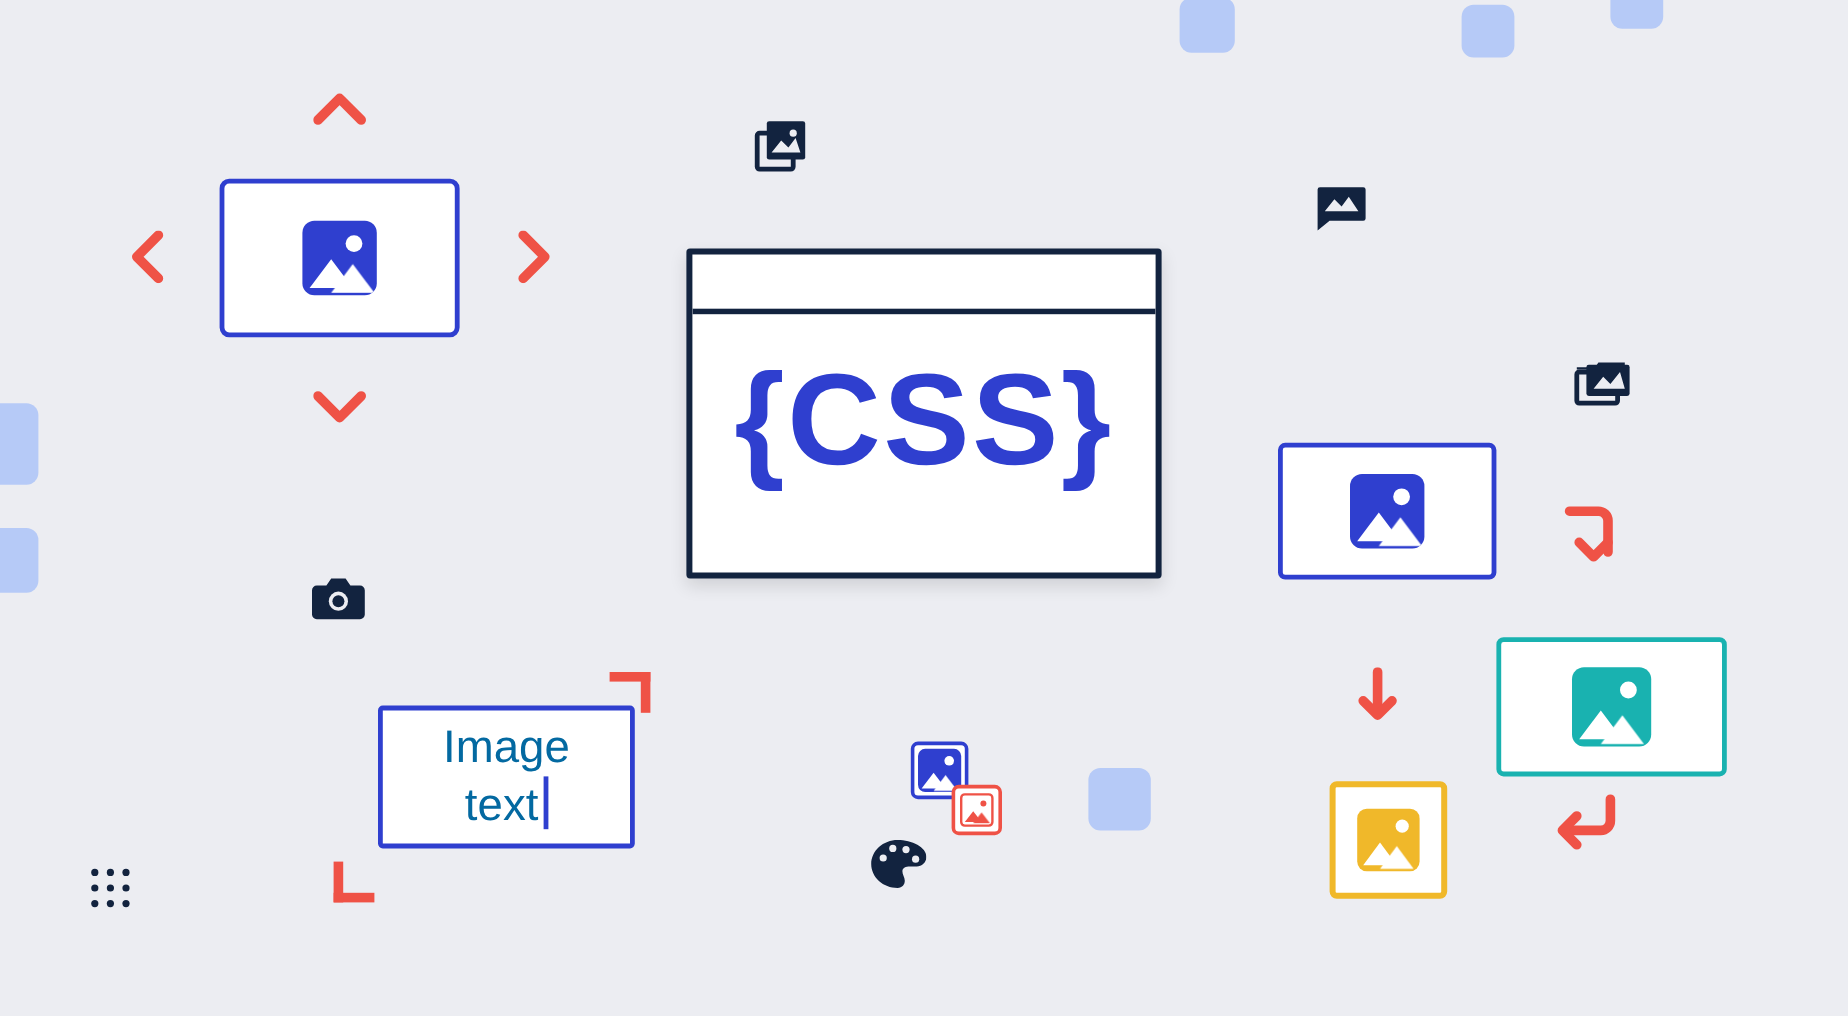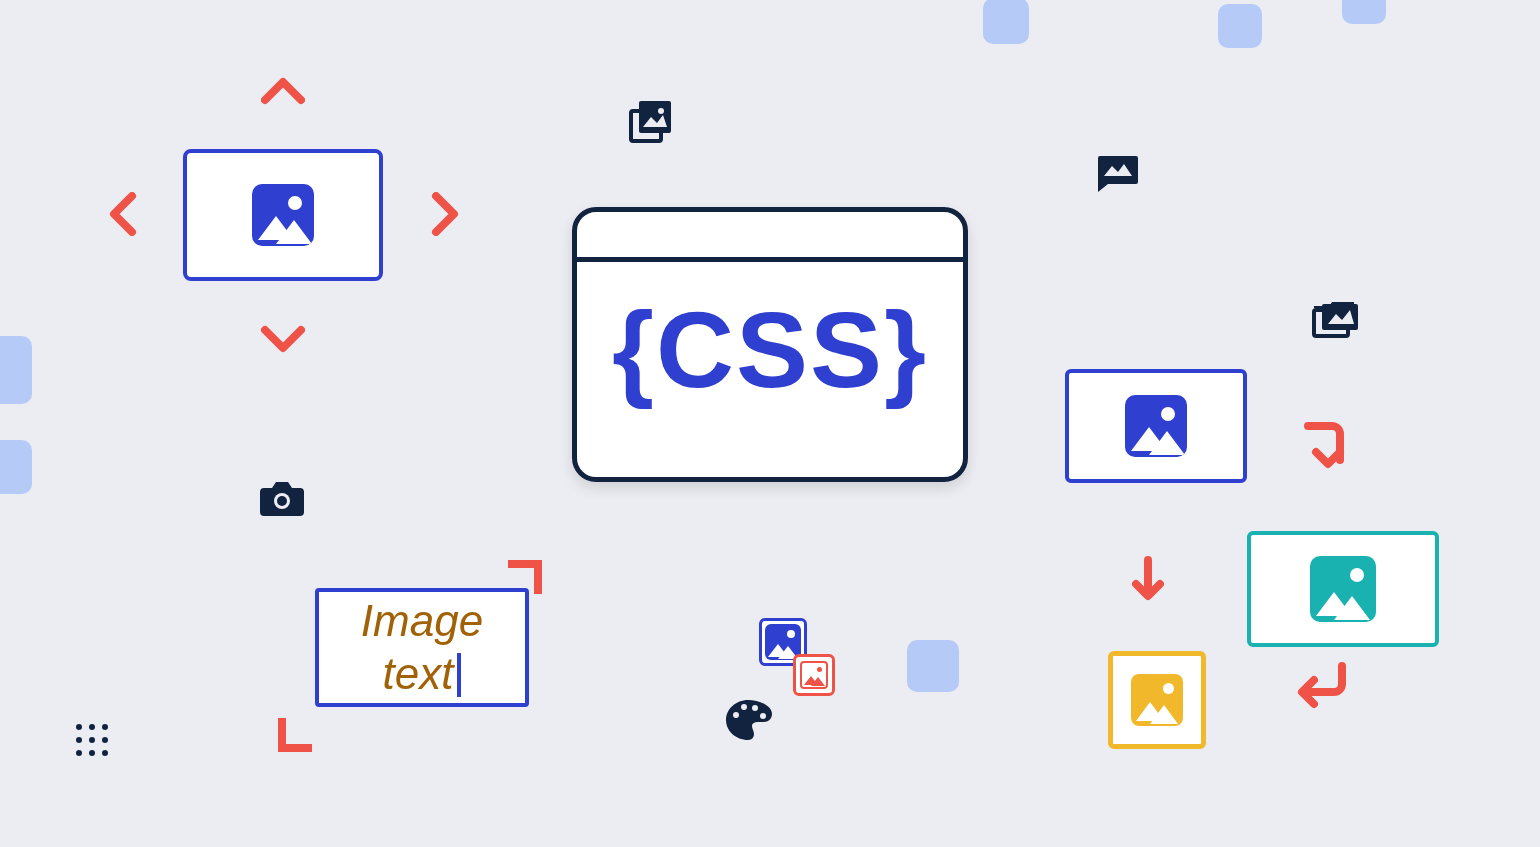--- a/index.html
+++ b/index.html
@@ -15,21 +15,21 @@
 
   
   .deco-sq { background: #b6caf7; border-radius: 10px; }
 
   
   .css-window {
     left: 572px; top: 207px;
     width: 396px; height: 275px;
     background: #fff;
     border: 5px solid #12233f;
-    border-radius: 24px;
+    border-radius: 3px;
     box-shadow: 0 6px 14px rgba(0,0,0,0.12);
   }
   .css-window .titlebar {
     height: 50px;
     border-bottom: 5px solid #12233f;
     border-radius: 18px 18px 0 0;
   }
   .css-text {
     position: absolute;
     left: 0; right: 0; top: 75px;
@@ -94,25 +94,24 @@
   .text-card {
     left: 315px; top: 588px;
     width: 214px; height: 119px;
     background: #fff;
     border: 4px solid #2f3fcf;
     border-radius: 4px;
     display: flex; align-items: center; justify-content: center;
     text-align: center;
   }
   .text-card .tc {
-    font-size: 44px;
+    font-size: 38px;
     line-height: 1.2;
-    color: #a16207;
+    color: #0369a1;
     font-weight: 500;
-    font-style: italic;
   }
   .cursor-bar {
     display: inline-block;
     width: 4px; height: 44px;
     background: #2f3fcf;
     vertical-align: -8px;
     margin-left: 4px;
   }
   .corner {
     position: absolute;

